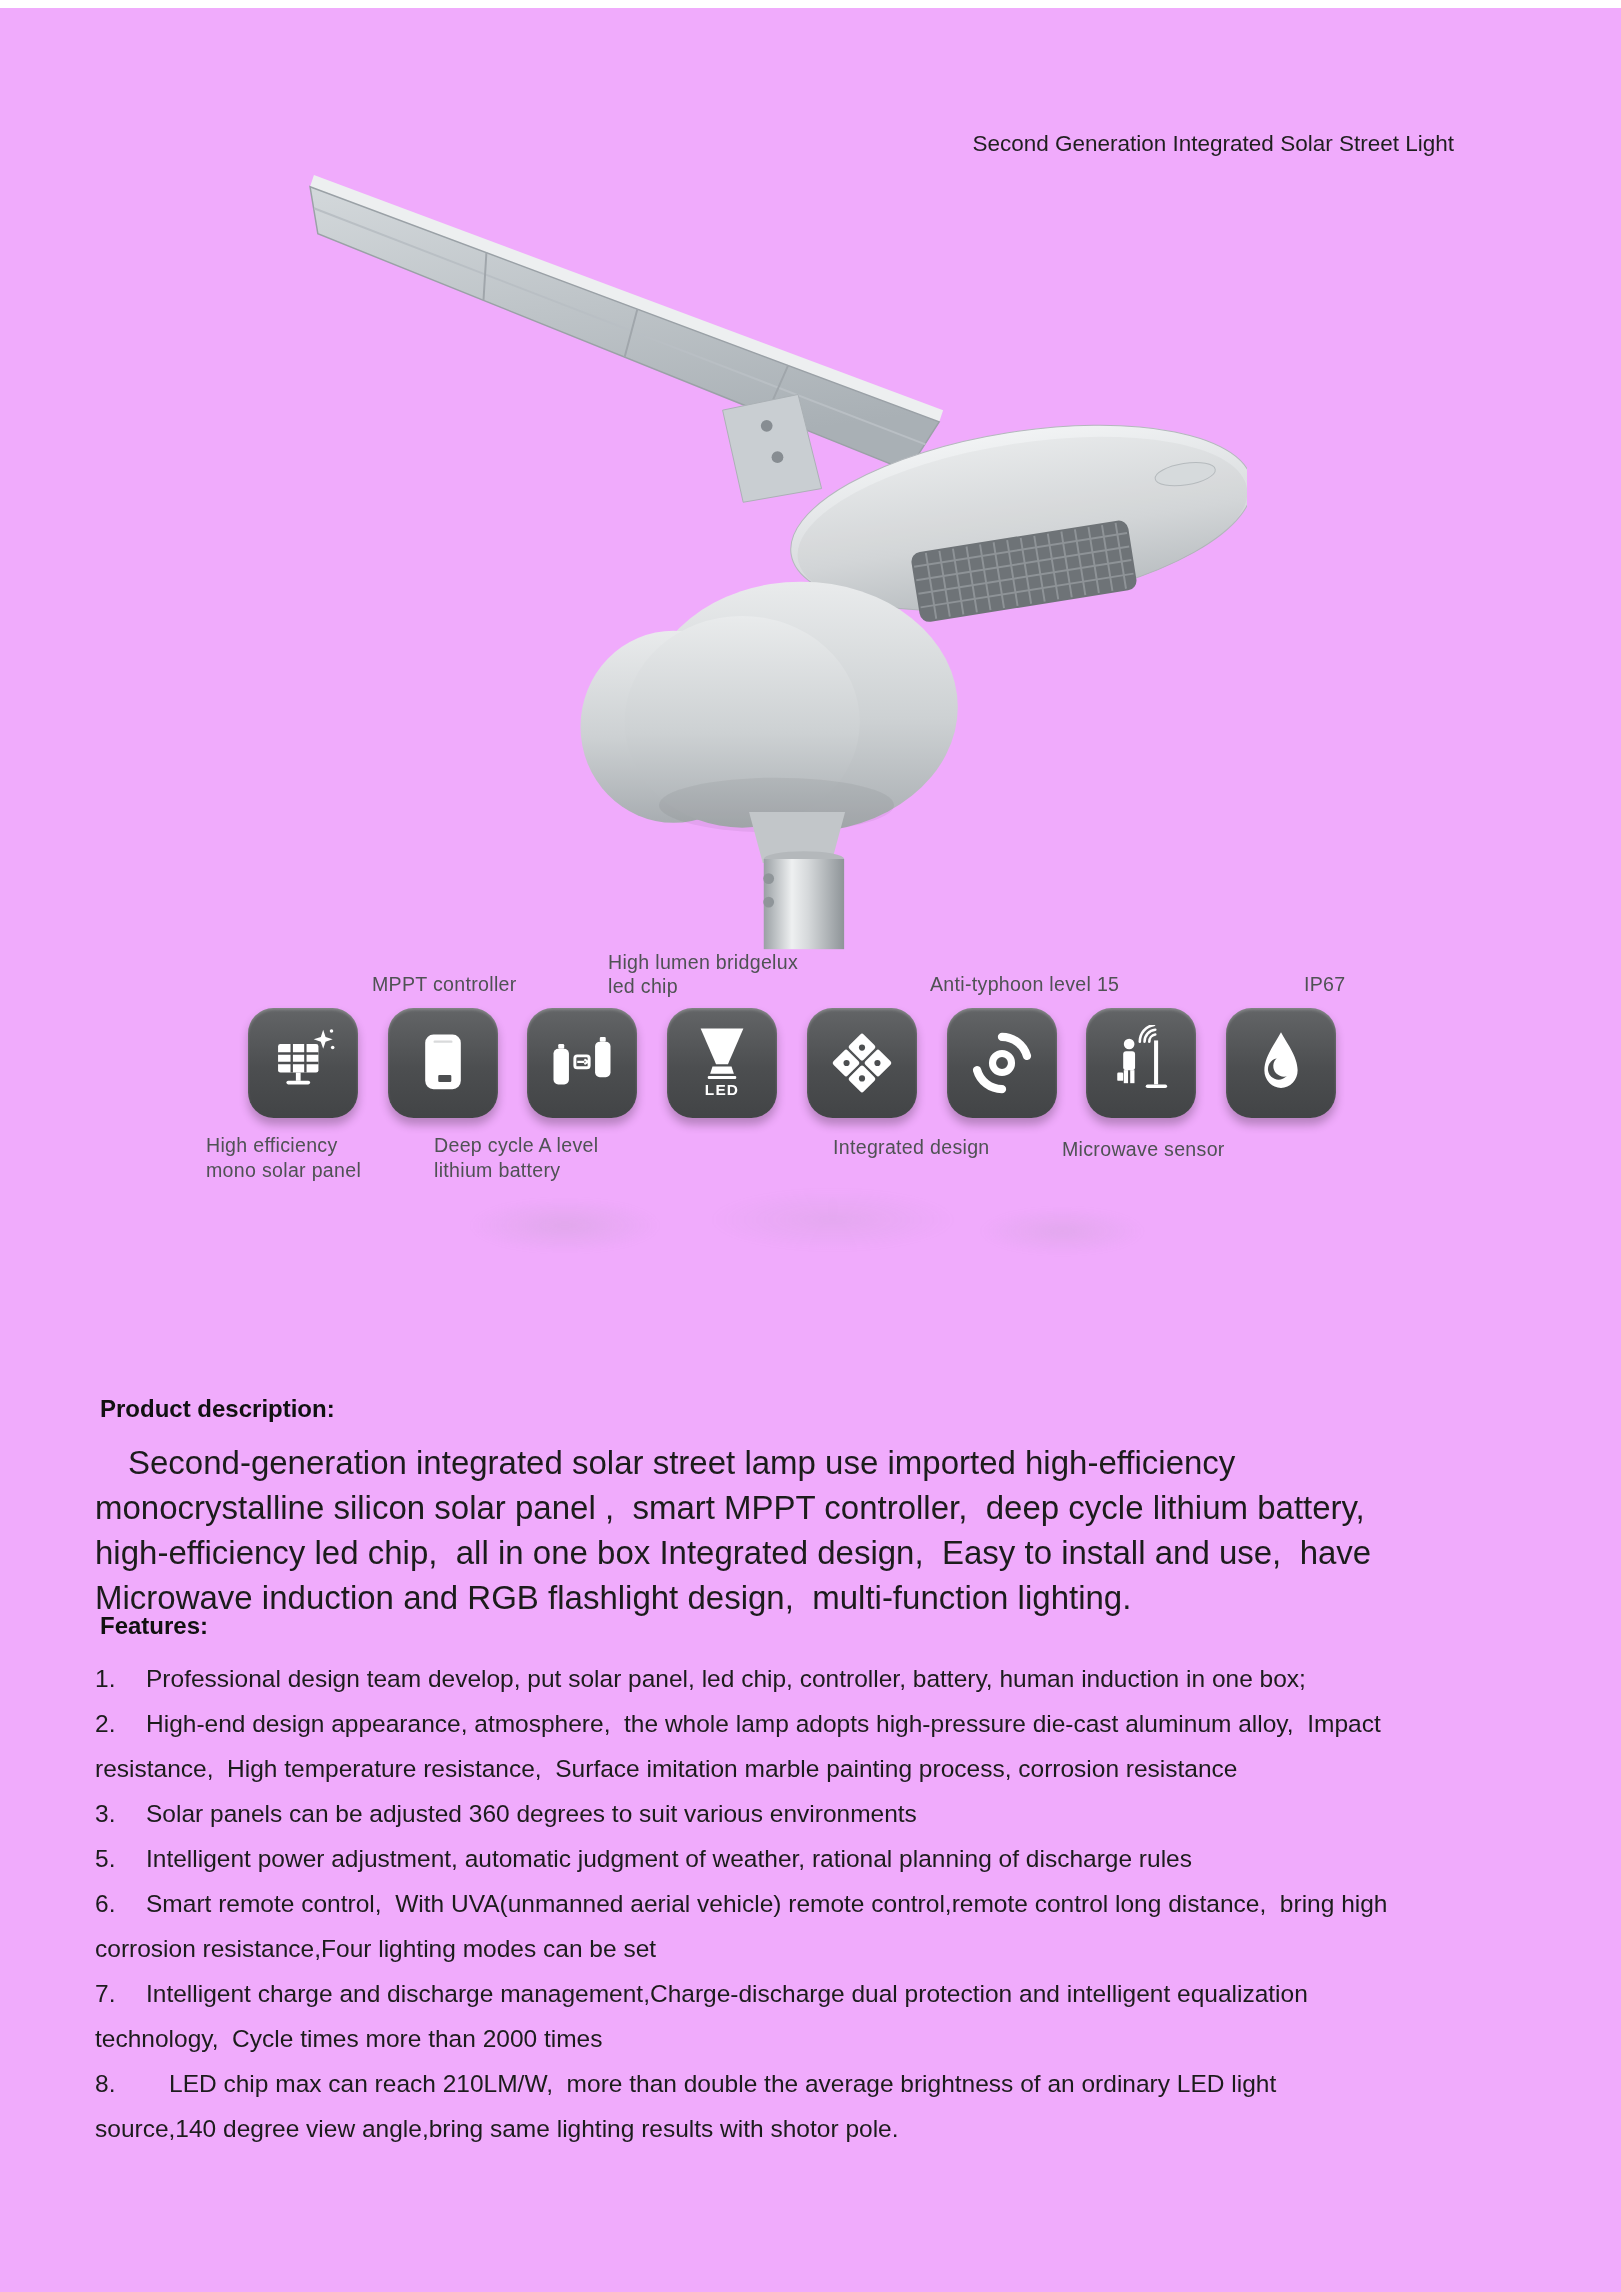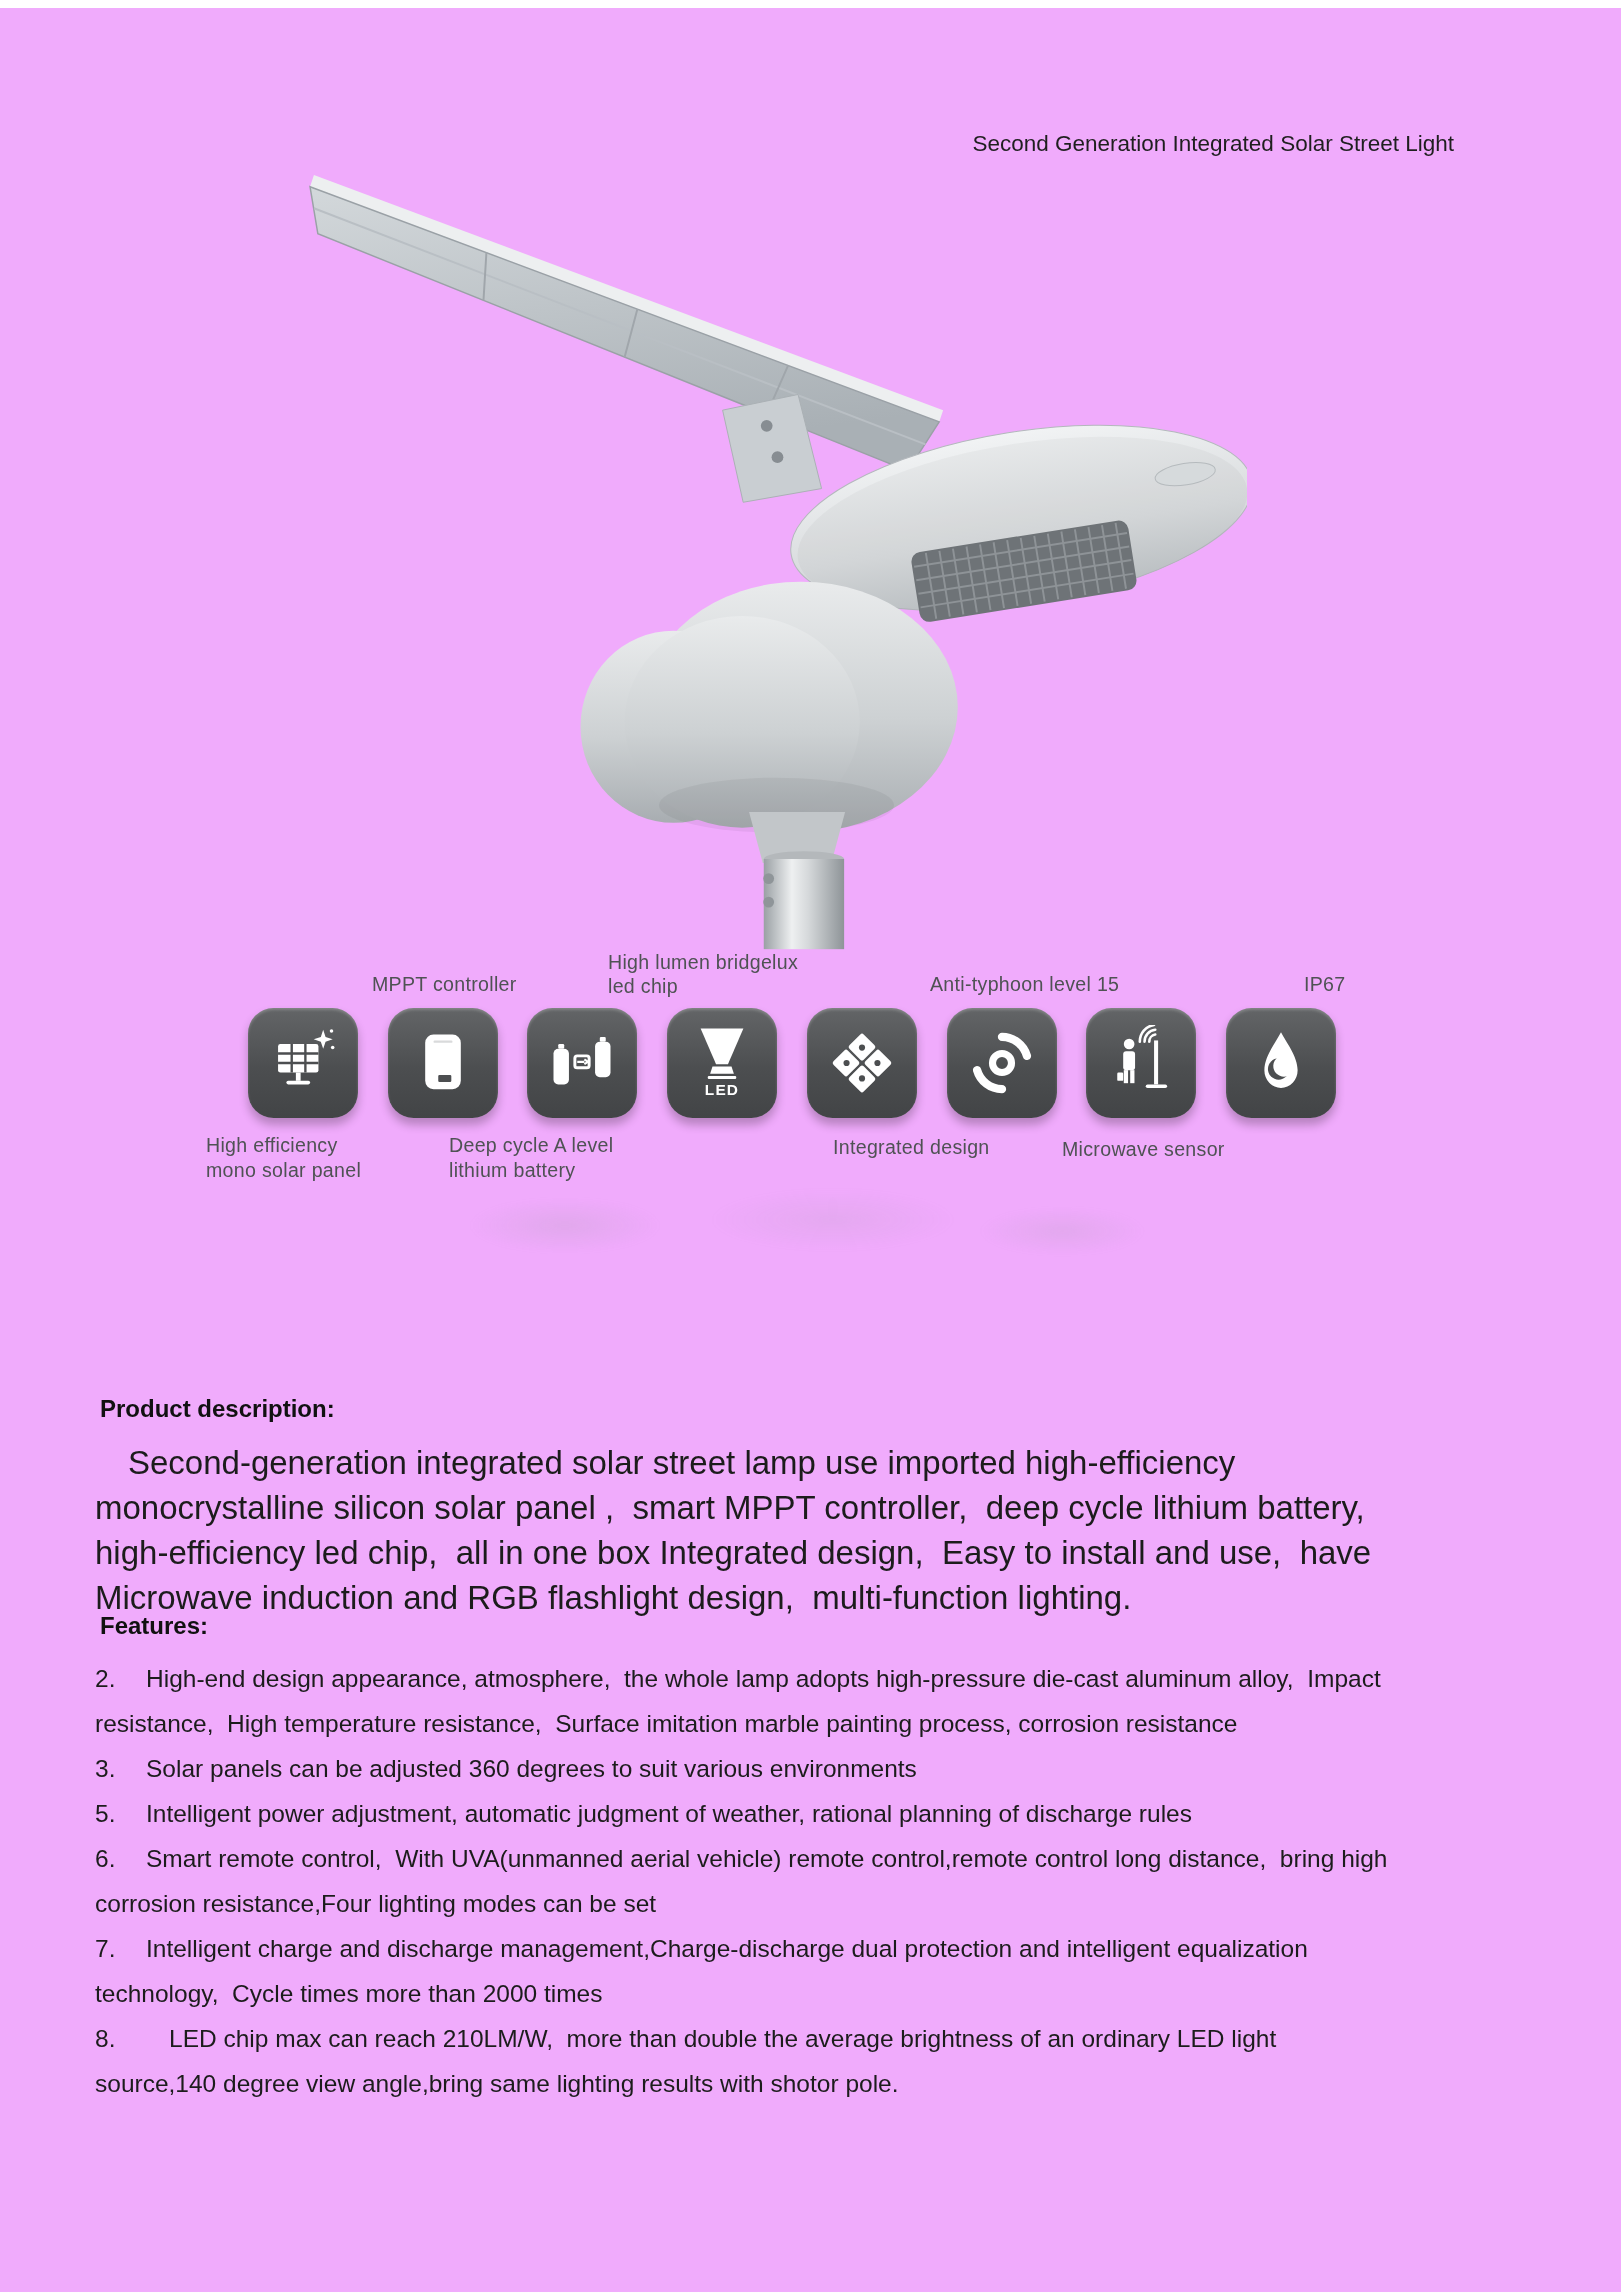--- a/index.html
+++ b/index.html
@@ -234,31 +234,32 @@
           <path fill="#ffffff" d="M32 6 C36 14 46 26 46 38 A14 15 0 0 1 18 38 C18 26 28 14 32 6 Z"></path>
           <circle cx="30" cy="37" r="9" fill="#4c4e50"></circle>
           <circle cx="34.5" cy="34.5" r="9" fill="#ffffff"></circle>
         </svg>
       </div>
 
     </div>
 
     <div class="ilabel" style="left:-42px;top:186px">High efficiency
 mono solar panel</div>
-    <div class="ilabel" style="left:201px;top:186px">Deep cycle A level
+    <div class="ilabel" style="left:186px;top:186px">Deep cycle A level
 lithium battery</div>
     <div class="ilabel" style="left:585px;top:188px">Integrated design</div>
     <div class="ilabel" style="left:814px;top:190px">Microwave sensor</div>
   </div>
 
   <div class="desc-heading">Product description:</div>
   <div class="desc-body">Second-generation integrated solar street lamp use imported high-efficiency monocrystalline silicon solar panel ,  smart MPPT controller,  deep cycle lithium battery,  high-efficiency led chip,  all in one box Integrated design,  Easy to install and use,  have Microwave induction and RGB flashlight design,  multi-function lighting.</div>
 
   <div class="feat-heading">Features:</div>
   <div class="features">
+    <p class="feature"><span class="fnum">1.</span><span class="ftext">Professional design team develop, put solar panel, led chip, controller, battery, human induction in one box;</span></p>
     <p class="feature"><span class="fnum">2.</span><span class="ftext">High-end design appearance, atmosphere,  the whole lamp adopts high-pressure die-cast aluminum alloy,  Impact resistance,  High temperature resistance,  Surface imitation marble painting process, corrosion resistance</span></p>
     <p class="feature"><span class="fnum">3.</span><span class="ftext">Solar panels can be adjusted 360 degrees to suit various environments</span></p>
     <p class="feature"><span class="fnum">5.</span><span class="ftext">Intelligent power adjustment, automatic judgment of weather, rational planning of discharge rules</span></p>
     <p class="feature"><span class="fnum">6.</span><span class="ftext">Smart remote control,  With UVA(unmanned aerial vehicle) remote control,remote control long distance,  bring high corrosion resistance,Four lighting modes can be set</span></p>
     <p class="feature"><span class="fnum">7.</span><span class="ftext">Intelligent charge and discharge management,Charge-discharge dual protection and intelligent equalization technology,  Cycle times more than 2000 times</span></p>
     <p class="feature"><span class="fnum wide">8.</span><span class="ftext">LED chip max can reach 210LM/W,  more than double the average brightness of an ordinary LED light source,140 degree view angle,bring same lighting results with shotor pole.</span></p>
   </div>
 
 </div>
 

